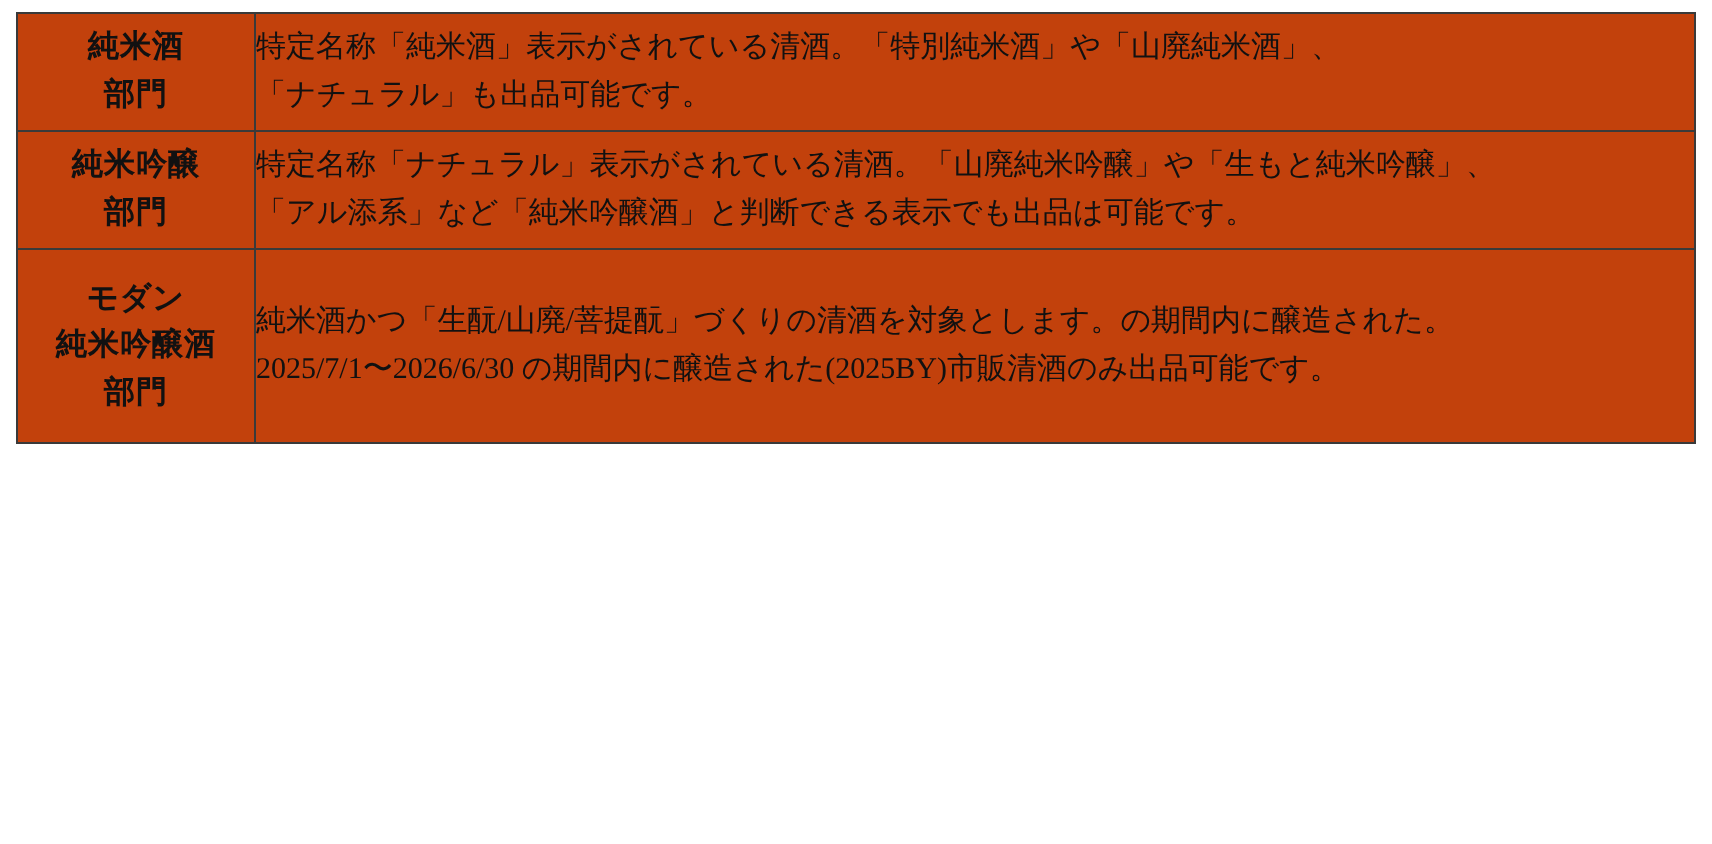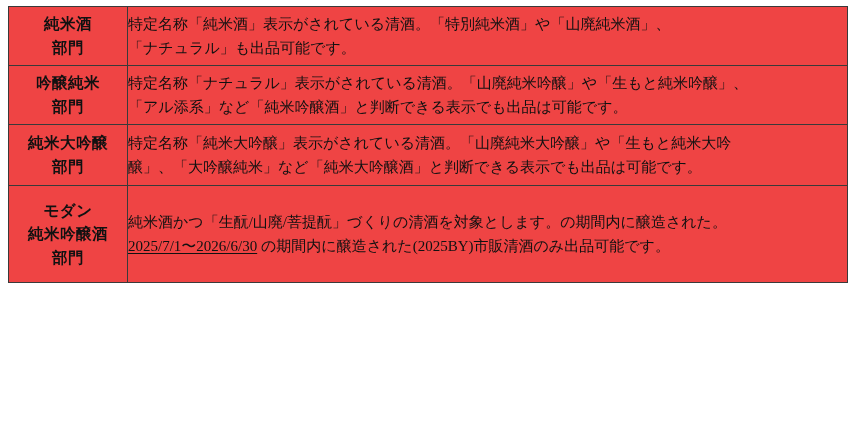--- a/index.html
+++ b/index.html
@@ -19,21 +19,21 @@
     width: 856px;
     height: 422px;
     box-sizing: border-box;
     padding: 6px 8px 6px 8px;
     background: #ffffff;
   }
   table.categories {
     border-collapse: collapse;
     width: 840px;
     table-layout: fixed;
-    background: #ef4444;
+    background: #c2410c;
   }
   table.categories td {
     border: 1px solid #3a3a3a;
     vertical-align: middle;
     padding: 0;
   }
   td.cat-name {
     width: 118px;
     text-align: center;
     font-weight: bold;
@@ -53,21 +53,20 @@
     line-height: 1.62;
     text-align: left;
     font-family: "Liberation Serif", "DejaVu Serif", serif;
     margin-left: 45px;
   }
   td.cat-desc .d-line {
     display: block;
     white-space: nowrap;
   }
   .underline-date {
-    text-decoration: underline;
     text-underline-offset: 2px;
     text-align: center;
   }
   
   tr.r-junmai td { height: 58px; }
   tr.r-junmai-ginjo td { height: 58px; }
   tr.r-junmai-daiginjo td { height: 60px; }
   tr.r-super-premium td { height: 86px; }
   tr.r-modern-natural td { height: 96px; }
 </style>
@@ -84,39 +83,29 @@
           <span class="nm-line">部門</span>
         </td>
         <td class="cat-desc">
           <span class="d-line">特定名称「純米酒」表示がされている清酒。「特別純米酒」や「山廃純米酒」、</span>
           <span class="d-line">「ナチュラル」も出品可能です。</span>
         </td>
       </tr>
 
       <tr class="r-junmai-ginjo">
         <td class="cat-name">
-          <span class="nm-line">吟醸純米</span>
+          <span class="nm-line">純米吟醸</span>
           <span class="nm-line">部門</span>
         </td>
         <td class="cat-desc">
           <span class="d-line">特定名称「ナチュラル」表示がされている清酒。「山廃純米吟醸」や「生もと純米吟醸」、</span>
           <span class="d-line">「アル添系」など「純米吟醸酒」と判断できる表示でも出品は可能です。</span>
         </td>
       </tr>
 
-      <tr class="r-junmai-daiginjo">
-        <td class="cat-name">
-          <span class="nm-line">純米大吟醸</span>
-          <span class="nm-line">部門</span>
-        </td>
-        <td class="cat-desc">
-          <span class="d-line">特定名称「純米大吟醸」表示がされている清酒。「山廃純米大吟醸」や「生もと純米大吟</span>
-          <span class="d-line">醸」、「大吟醸純米」など「純米大吟醸酒」と判断できる表示でも出品は可能です。</span>
-        </td>
-      </tr>
 
 
       <tr class="r-modern-natural">
         <td class="cat-name">
           <span class="nm-line">モダン</span>
           <span class="nm-line">純米吟醸酒</span>
           <span class="nm-line">部門</span>
         </td>
         <td class="cat-desc">
           <span class="d-line">純米酒かつ「生酛/山廃/菩提酛」づくりの清酒を対象とします。の期間内に醸造された。</span>

